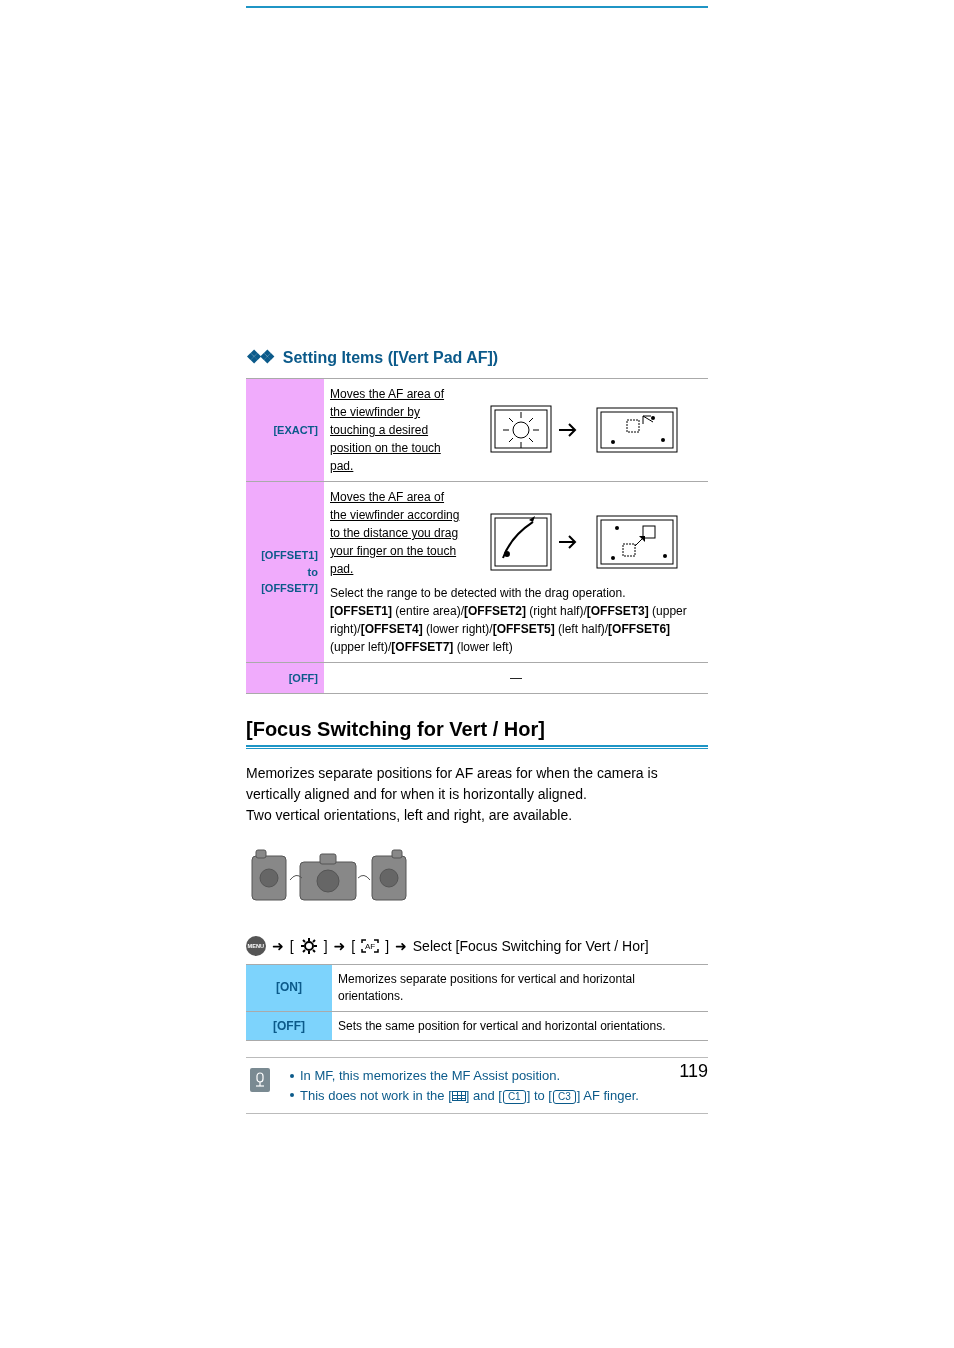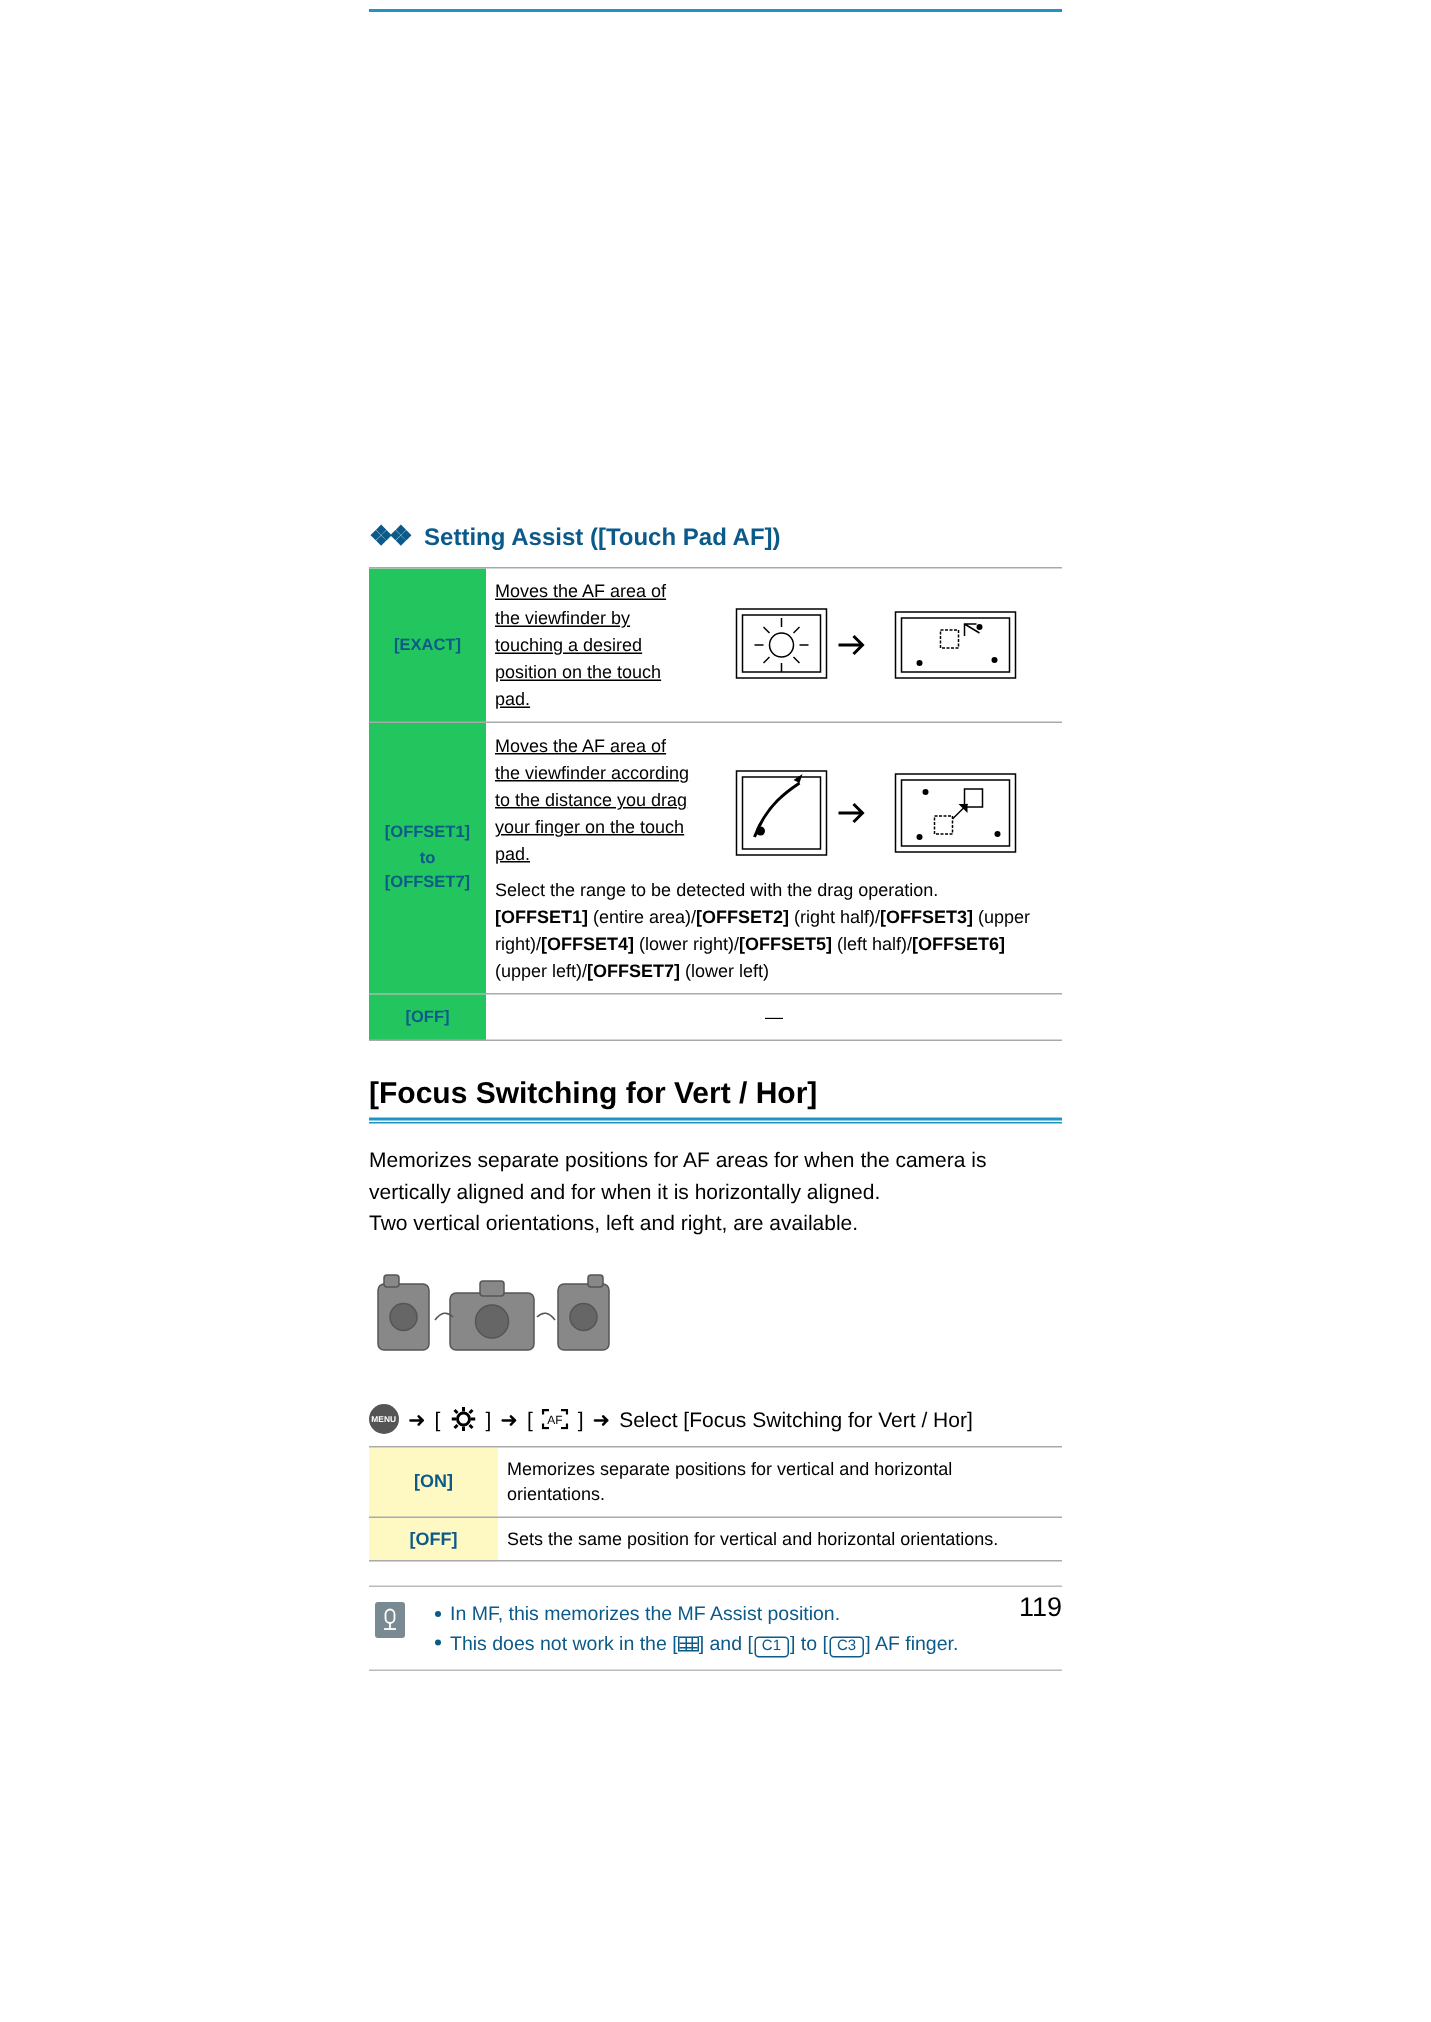--- a/index.html
+++ b/index.html
@@ -5,39 +5,39 @@
   * { box-sizing: border-box; margin: 0; padding: 0; }
   html, body { width: 954px; height: 1348px; background: #fff; font-family: Arial, Helvetica, sans-serif; color: #000; }
   .page { width: 954px; height: 1348px; position: relative; padding: 0; }
   .hdr { position: absolute; top: 300px; left: 0; right: 0; padding: 0 240px 0 0; text-align: right; font-size: 15px; color: #222; }
   .hdr-line { border-bottom: 2px solid #1f95c5; margin: 6px 246px 0 246px; }
   .content { position: absolute; top: 340px; left: 246px; width: 462px; }
   .sec-title { color: #0b5a8a; font-size: 16px; font-weight: bold; margin-bottom: 10px; }
   .diamond { color: #0b5a8a; font-size: 18px; margin-right: 6px; letter-spacing: -3px; }
   table.grid { width: 100%; border-collapse: collapse; font-size: 12px; line-height: 1.5; }
   table.grid td, table.grid th { border-top: 1px solid #aaa; border-bottom: 1px solid #aaa; padding: 6px 6px; vertical-align: middle; }
-  table.grid th { text-align: center; font-weight: bold; color: #0b5a8a; background: #22c55e; width: 78px; font-size: 11px; }
+  table.grid th { text-align: right; font-weight: bold; color: #0b5a8a; background: #f0abfc; width: 78px; font-size: 11px; }
   .desc-col { width: 140px; vertical-align: top !important; text-decoration: underline; }
   .img-col { text-align: center; }
   .illus { display: inline-block; }
   .illus svg { display: inline-block; vertical-align: middle; }
   .row-off td { text-align: center; }
   .subsection { margin-top: 24px; }
   .subsection-title { color: #000; font-size: 20px; font-weight: bold; padding-bottom: 4px; }
   .sub-line { height: 4px; border-top: 2px solid #1f95c5; border-bottom: 1px solid #1f95c5; margin-bottom: 14px; }
   .body-text { font-size: 14px; line-height: 1.5; flex-direction: column; }
   .two-col { display: flex; gap: 16px; align-items: flex-start; }
   .two-col .txt { flex: 1; }
   .two-col .pic { width: 170px; text-align: right; }
   .menu-path { font-size: 14px; margin: 18px 0 8px 0; display: flex; align-items: center; gap: 6px; flex-wrap: wrap; }
   .round-icon { display: inline-flex; width: 20px; height: 20px; border-radius: 50%; background: #555; color: #fff; font-size: 8px; align-items: center; justify-content: center; }
   .arrow { font-size: 14px; }
   .sq-icon { display: inline-flex; align-items: center; justify-content: center; width: 18px; height: 16px; }
   table.on-off { width: 100%; border-collapse: collapse; font-size: 12px; line-height: 1.4; }
-  table.on-off th { width: 86px; background: #fef9c3; color: #0b5a8a; font-weight: bold; text-align: center; padding: 6px; border-top: 1px solid #aaa; border-bottom: 1px solid #aaa; }
+  table.on-off th { width: 86px; background: #7dd3fc; color: #0b5a8a; font-weight: bold; text-align: center; padding: 6px; border-top: 1px solid #aaa; border-bottom: 1px solid #aaa; }
   table.on-off td { padding: 6px; border-top: 1px solid #aaa; border-bottom: 1px solid #aaa; }
   .note-box { margin-top: 16px; border-top: 1px solid #bbb; border-bottom: 1px solid #bbb; padding: 8px 6px 8px 4px; font-size: 13px; color: #0b5a8a; display: flex; gap: 20px; align-items: flex-start; line-height: 1.5; }
   .note-icon { width: 20px; height: 24px; background: #7a8a92; border-radius: 2px; display: flex; align-items: center; justify-content: center; flex-shrink: 0; margin-top: 2px;}
   .pagenum { position: absolute; bottom: 272px; right: 246px; font-size: 18px; }
   .bullet { display: inline-block; width: 4px; height: 4px; background: #0b5a8a; border-radius: 50%; vertical-align: middle; margin-right: 6px; margin-bottom: 2px;}
   .c-box { display:inline-block; border:1px solid #0b5a8a; border-radius:3px; padding:0 4px; font-size:10px; line-height:1.2; margin:0 1px;}
   .grid-icon { display:inline-block; border:1px solid #0b5a8a; width:14px; height:10px; position:relative; vertical-align:middle;}
   .grid-icon::before, .grid-icon::after { content:""; position:absolute; background:#0b5a8a; }
   .grid-icon::before { left:33%; top:0; bottom:0; width:1px; box-shadow: 4px 0 0 #0b5a8a; }
   .grid-icon::after { top:33%; left:0; right:0; height:1px; box-shadow: 0 3px 0 #0b5a8a; }
@@ -45,21 +45,21 @@
 </head>
 <body>
 <div class="page">
 
 <div class="hdr-line"></div>
 
 <div class="content">
 
   <div class="sec-title">
     <span class="diamond">❖❖</span>
-    <span>Setting Assist ([Touch Pad AF])</span>
+    <span>Setting Items ([Vert Pad AF])</span>
   </div>
 
   <table class="grid">
     <tbody>
           <tr>
       <th>[EXACT]</th>
       <td class="desc-col">Moves the AF area of the viewfinder by touching a desired position on the touch pad.</td>
       <td class="img-col">
         <span class="illus">
           <svg width="100" height="60" viewBox="0 0 100 60">

